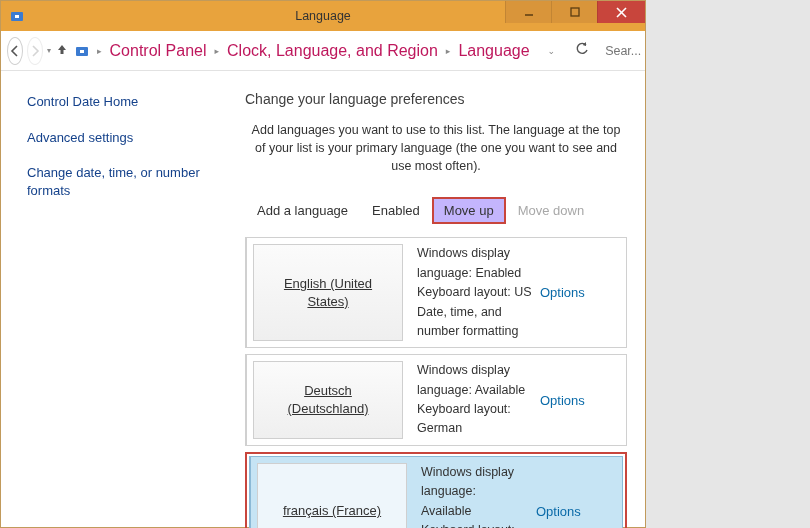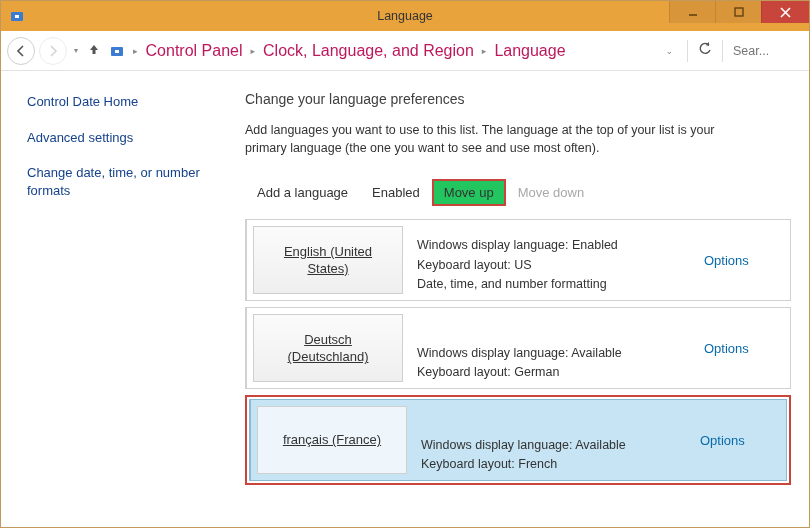--- a/index.html
+++ b/index.html
@@ -1,17 +1,17 @@
 <!DOCTYPE html>
 <html><head>
 <meta charset="utf-8">
 <style>
   * { box-sizing: border-box; margin: 0; padding: 0; font-family: "Segoe UI", Tahoma, sans-serif; }
   html,body { width:810px; height:528px; overflow:hidden; background:#e6e6e6; }
-  .window { width:810px; height:528px; border:1px solid #c19a5b; background:#fff; position:relative; }
+  .window { width:646px; height:528px; border:1px solid #c19a5b; background:#fff; position:relative; }
   
   .titlebar { height:30px; background:#e8a33d; display:flex; align-items:center; position:relative; }
   .titlebar .icon { width:16px; height:16px; margin-left:8px; display:flex; align-items:center; justify-content:center; }
   .titlebar .title { position:absolute; left:0; right:0; text-align:center; font-size:12.5px; color:#333; pointer-events:none; }
   .win-controls { position:absolute; right:0; top:0; display:flex; height:24px; }
   .win-btn { width:46px; height:22px; display:flex; align-items:center; justify-content:center; background:#d9953a; border-left:1px solid rgba(0,0,0,.1); color:#5a3d12; font-size:12px; }
   .win-btn.close { background:#c8453c; color:#fff; width:48px; }
   
   .navbar { height:40px; background:#fff; border-bottom:1px solid #e2e2e2; display:flex; align-items:center; padding:0 6px; gap:4px; }
   .nav-btn { width:28px; height:28px; border:1px solid #d0d0d0; border-radius:50%; display:flex; align-items:center; justify-content:center; color:#6b6b6b; font-size:14px; background:#fff; }
@@ -25,26 +25,26 @@
   .addr-dd { color:#888; font-size:9px; padding:0 8px; }
   .refresh { width:22px; text-align:center; color:#555; font-size:14px; }
   .divider-v { width:1px; height:22px; background:#ddd; margin:0 2px; }
   .searchbox { width:74px; height:24px; border:none; font-size:12.5px; color:#9a9a9a; padding:0 4px; background:transparent; }
   
   .body { display:flex; height:calc(528px - 30px - 40px); }
   .sidebar { width:222px; padding:22px 10px 10px 26px; }
   .side-link { font-size:13px; color:#15428b; margin-bottom:18px; line-height:1.35; cursor:pointer; }
   .main { flex:1; padding:20px 18px 0 22px; position:relative; }
   h1.page-title { font-size:14px; font-weight:400; color:#404040; margin-bottom:14px; }
-  .desc { font-size:12.5px; color:#333; line-height:1.45; margin-bottom:18px; max-width:510px; }
+  .desc { font-size:12.5px; color:#333; line-height:1.45; margin-bottom:18px; max-width:510px;text-align:center; }
   
   .lang-toolbar { height:34px; display:flex; align-items:center; gap:0; margin-bottom:10px; }
   .tool-item { font-size:13px; color:#333; padding:6px 12px; cursor:pointer;text-align:right; }
   .tool-item.disabled { color:#a8a8a8; cursor:default; }
-  .tool-highlight { border:2px solid #c8453c; padding:4px 10px; background:#22c55e; }
+  .tool-highlight { border:2px solid #c8453c; padding:4px 10px; background:#c4b5fd; }
   
   .lang-list { border-top:0; }
   .lang-row { display:flex; align-items:stretch; border:1px solid #d0d0d0; border-left:2px solid #d0d0d0; min-height:82px; margin-bottom:6px; background:#fff; }
   .lang-row.selected { background:#c6e4f4; border-color:#8bb9d6; }
   .lang-row .tile { width:150px; border:1px solid #cfcfcf; margin:6px; display:flex; align-items:center; justify-content:center; text-align:center; font-size:13px; color:#333; background:linear-gradient(#fbfbfb,#efefef); line-height:1.35; padding:4px 8px;text-decoration:underline; }
   .lang-row.selected .tile { background:#eef6fb; }
   .lang-row .details { flex:1; display:flex; flex-direction:column; justify-content:flex-end; padding:6px 8px; font-size:12.5px; color:#333; line-height:1.55; }
   .lang-row .options { width:86px; display:flex; align-items:center; justify-content:flex-start; font-size:13px; color:#0a6aa8; cursor:pointer; }
   .sel-wrap { border:2px solid #c8453c; padding:2px; margin-top:2px; }
   .sel-wrap .lang-row { margin-bottom:0; }

